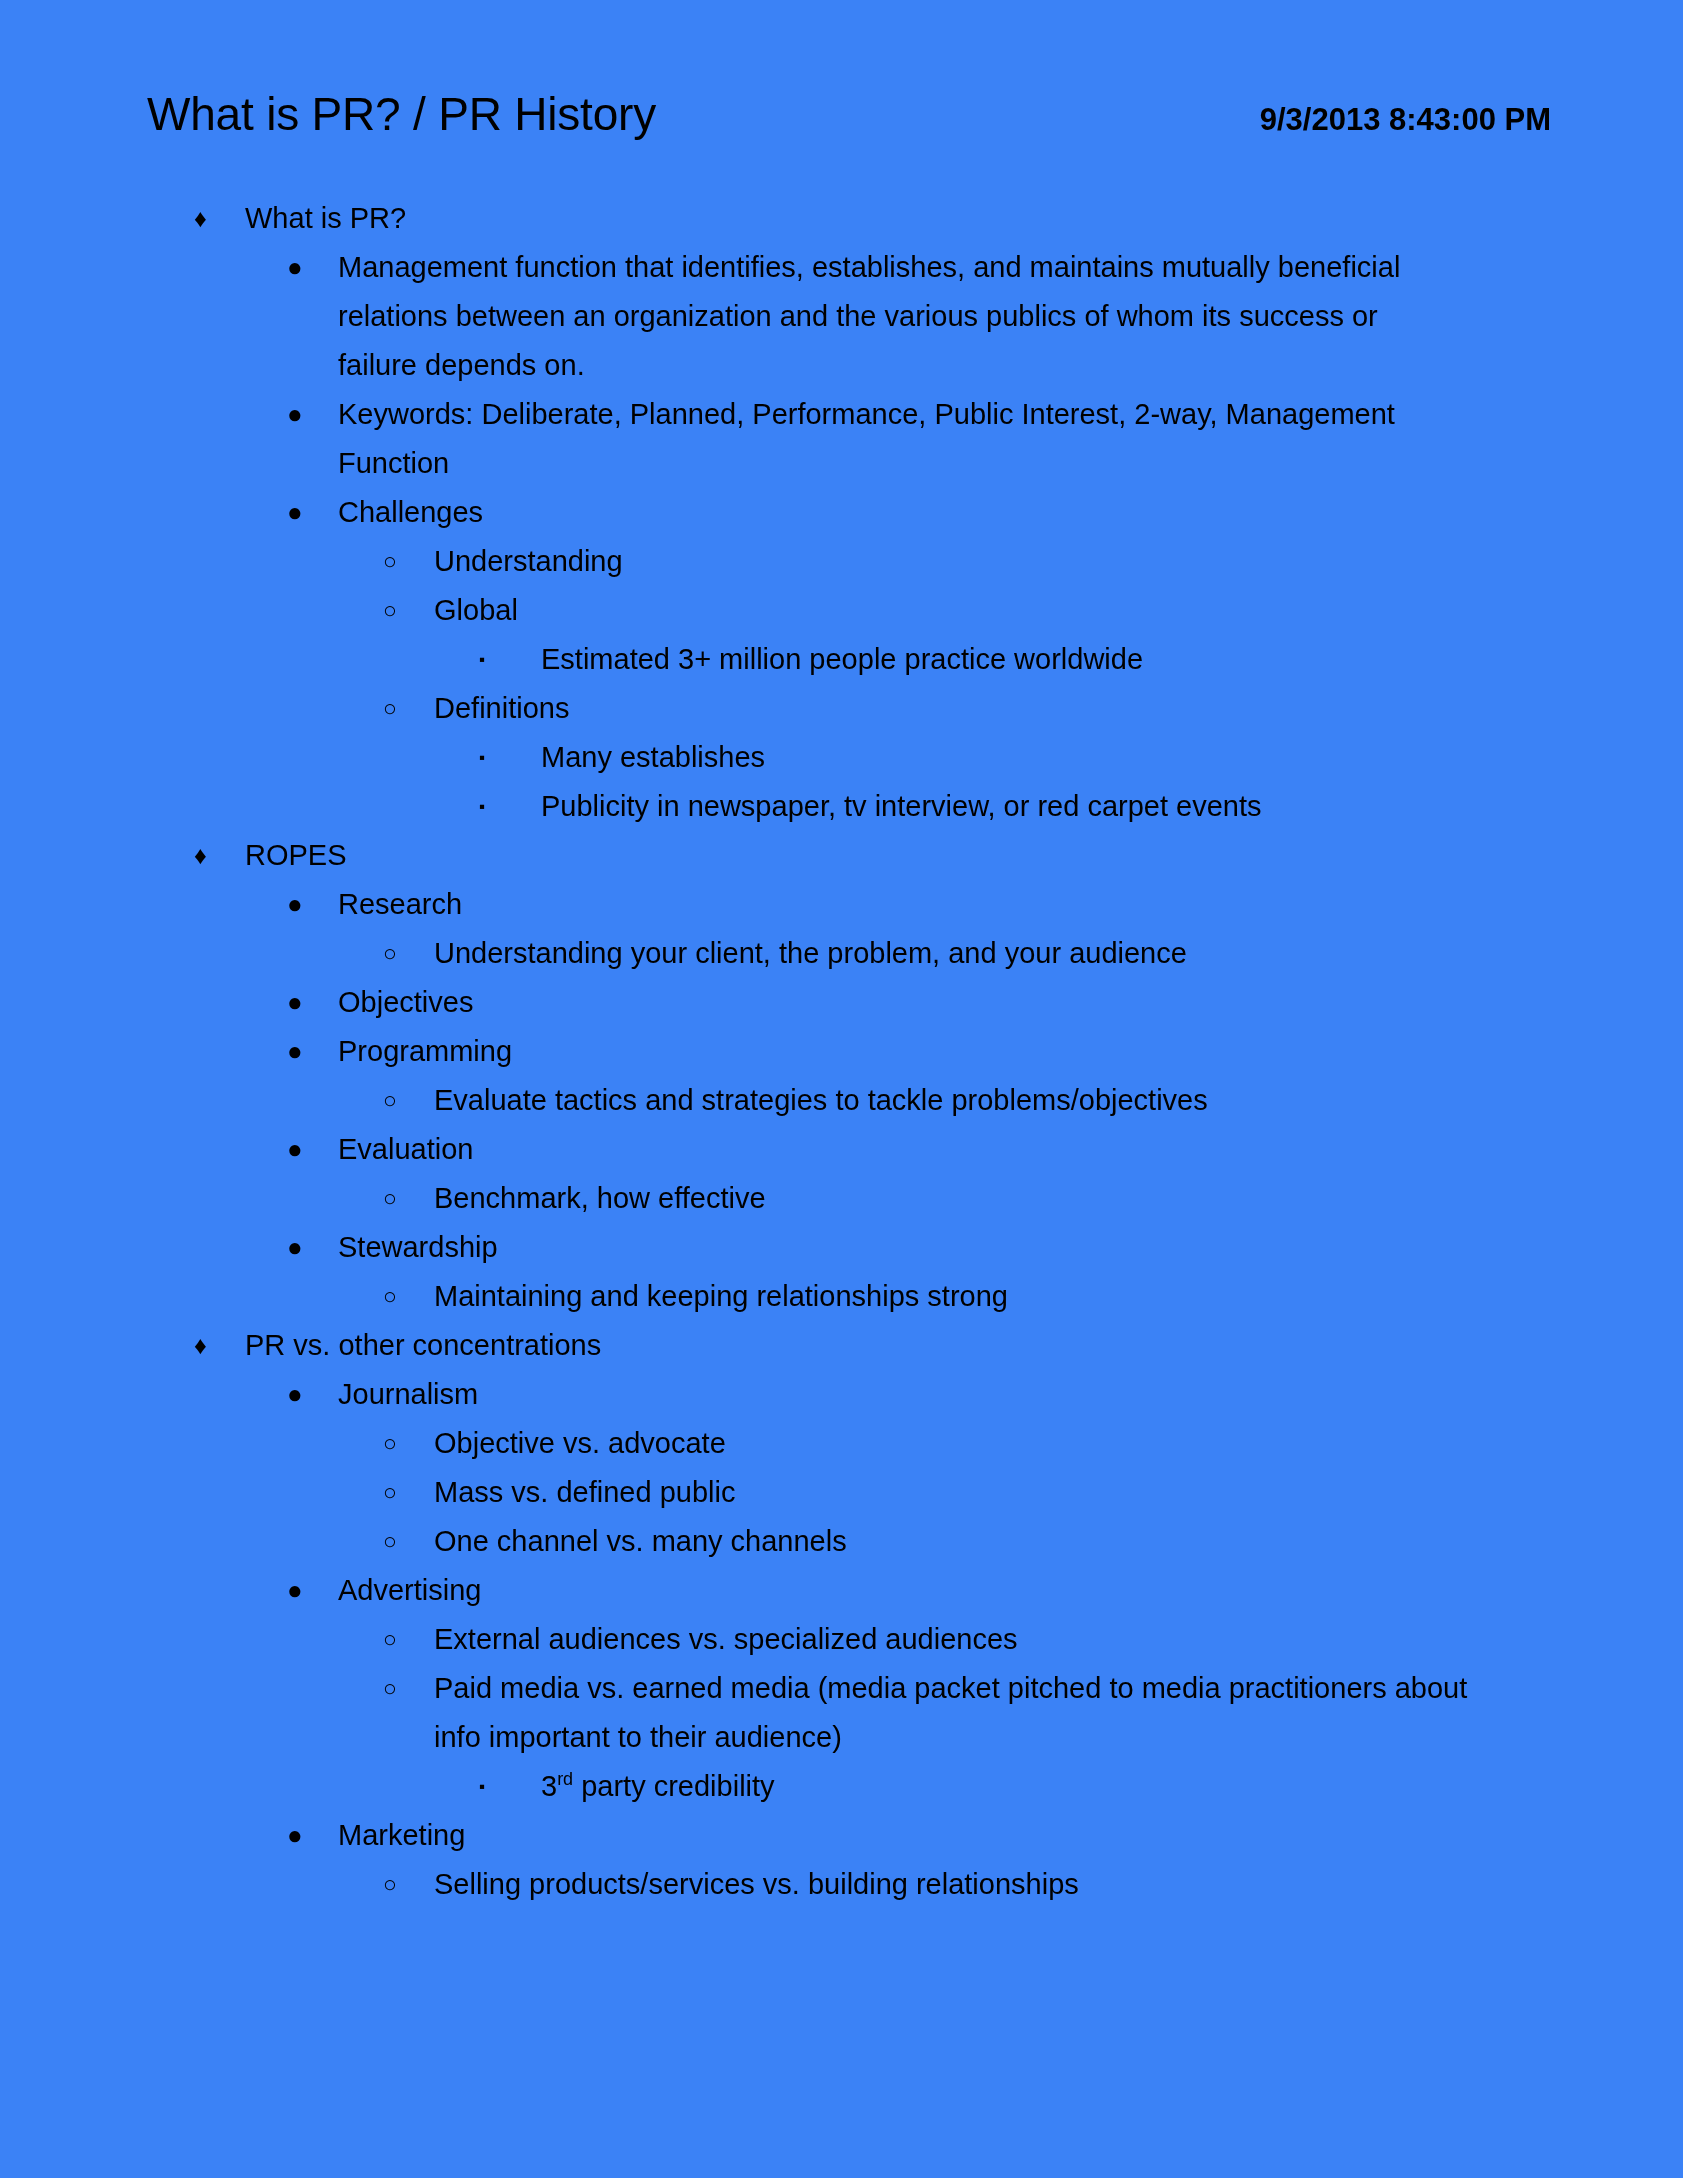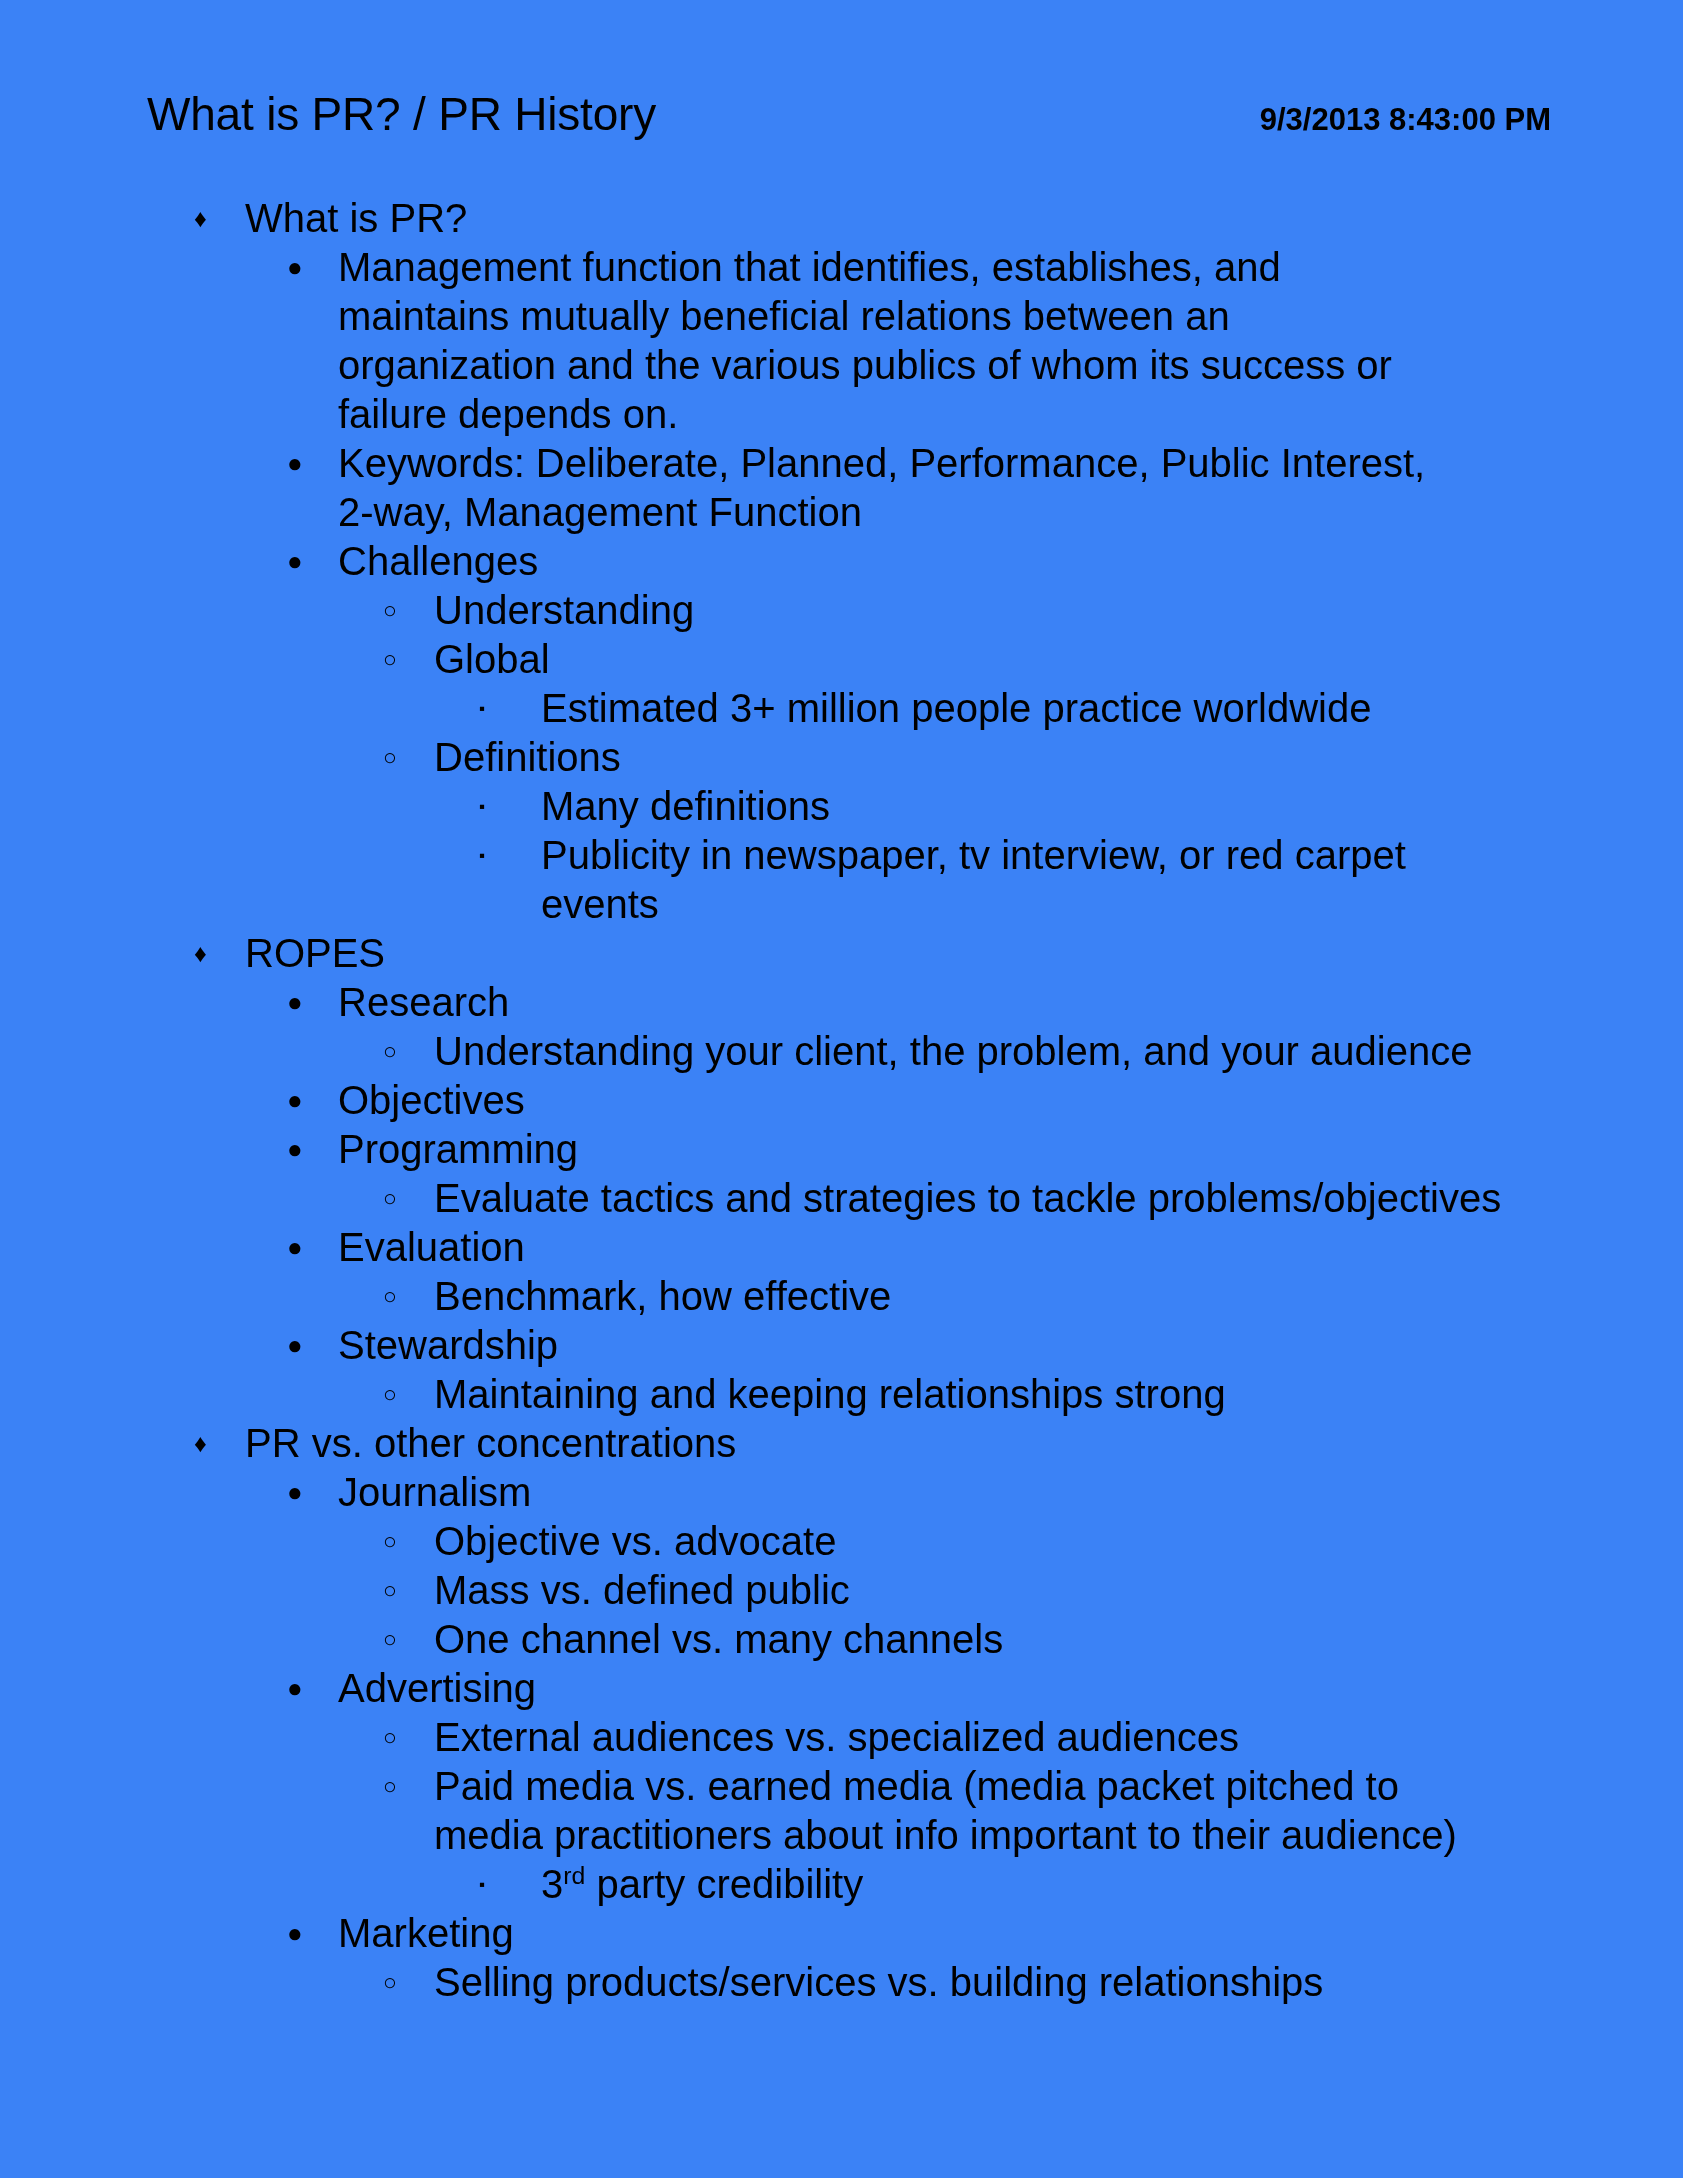--- a/index.html
+++ b/index.html
@@ -65,21 +65,21 @@
   .bullet-mark {
     flex: 0 0 auto;
     width: 51px;
     text-align: left;
     font-size: 32px;
     line-height: 49px;
     user-select: none;
   }
   .bullet-text {
     flex: 1 1 auto;
-    font-size: 40px;
+    font-size: 29px;
     line-height: 49px;
     padding-right: 8px;
   }
 
   
   .lvl1 { padding-left: 194px; }
   .lvl2 { padding-left: 287px; }
   .lvl3 { padding-left: 383px; }
   .lvl4 { padding-left: 479px; }
 
@@ -142,21 +142,21 @@
       <div class="bullet-row lvl4">
         <span class="bullet-mark mark-square">▪</span>
         <span class="bullet-text">Estimated 3+ million people practice worldwide</span>
       </div>
       <div class="bullet-row lvl3">
         <span class="bullet-mark mark-circle">○</span>
         <span class="bullet-text">Definitions</span>
       </div>
       <div class="bullet-row lvl4">
         <span class="bullet-mark mark-square">▪</span>
-        <span class="bullet-text">Many definitions</span>
+        <span class="bullet-text">Many establishes</span>
       </div>
       <div class="bullet-row lvl4">
         <span class="bullet-mark mark-square">▪</span>
         <span class="bullet-text">Publicity in newspaper, tv interview, or red carpet events</span>
       </div>
       <div class="bullet-row lvl1">
         <span class="bullet-mark mark-diamond">♦</span>
         <span class="bullet-text">ROPES</span>
       </div>
       <div class="bullet-row lvl2">

